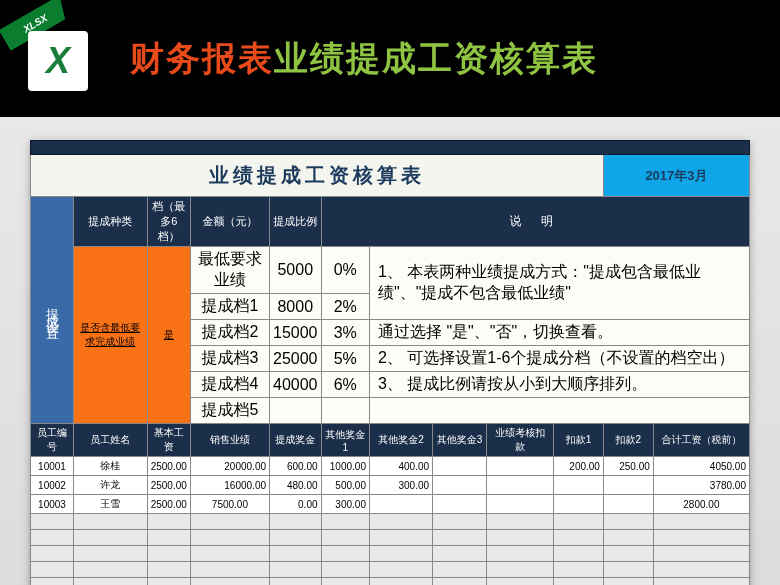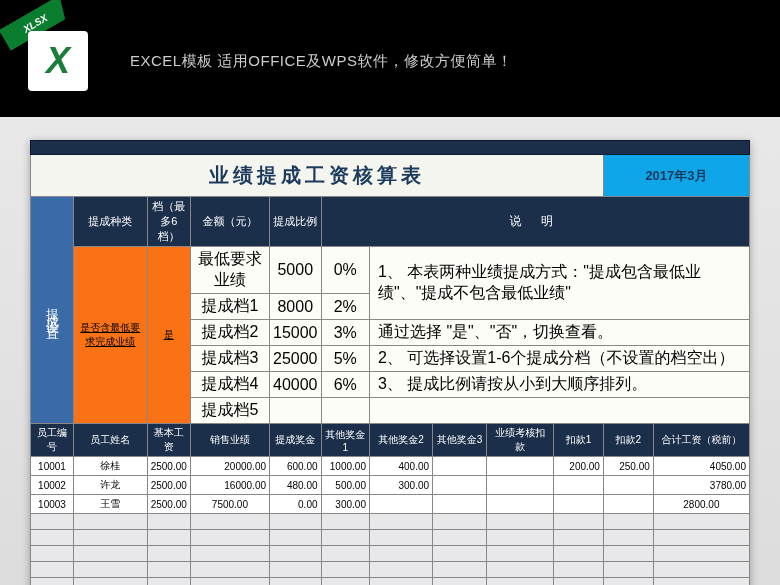--- a/index.html
+++ b/index.html
@@ -55,21 +55,23 @@
 <body>
 
 <div class="hdr">
   <div class="badge">
     <div class="ribbon">XLSX</div>
     <div class="xicon">
         <span>X</span>
       </div>
   </div>
   <div class="hdr-text">
-    <div class="t2">EXCEL模板 适用OFFICE及WPS软件，修改方便简单！</div>
+    <div class="t1">
+      <span class="a">财务报表</span><span class="b">业绩提成工资核算表</span>
+    </div>
   </div>
 </div>
 
 <div class="sheet">
 <table>
   <tbody>
         <tr class="topbar">
           <td colspan="12"></td>
         </tr>
   <tr class="title-row">

